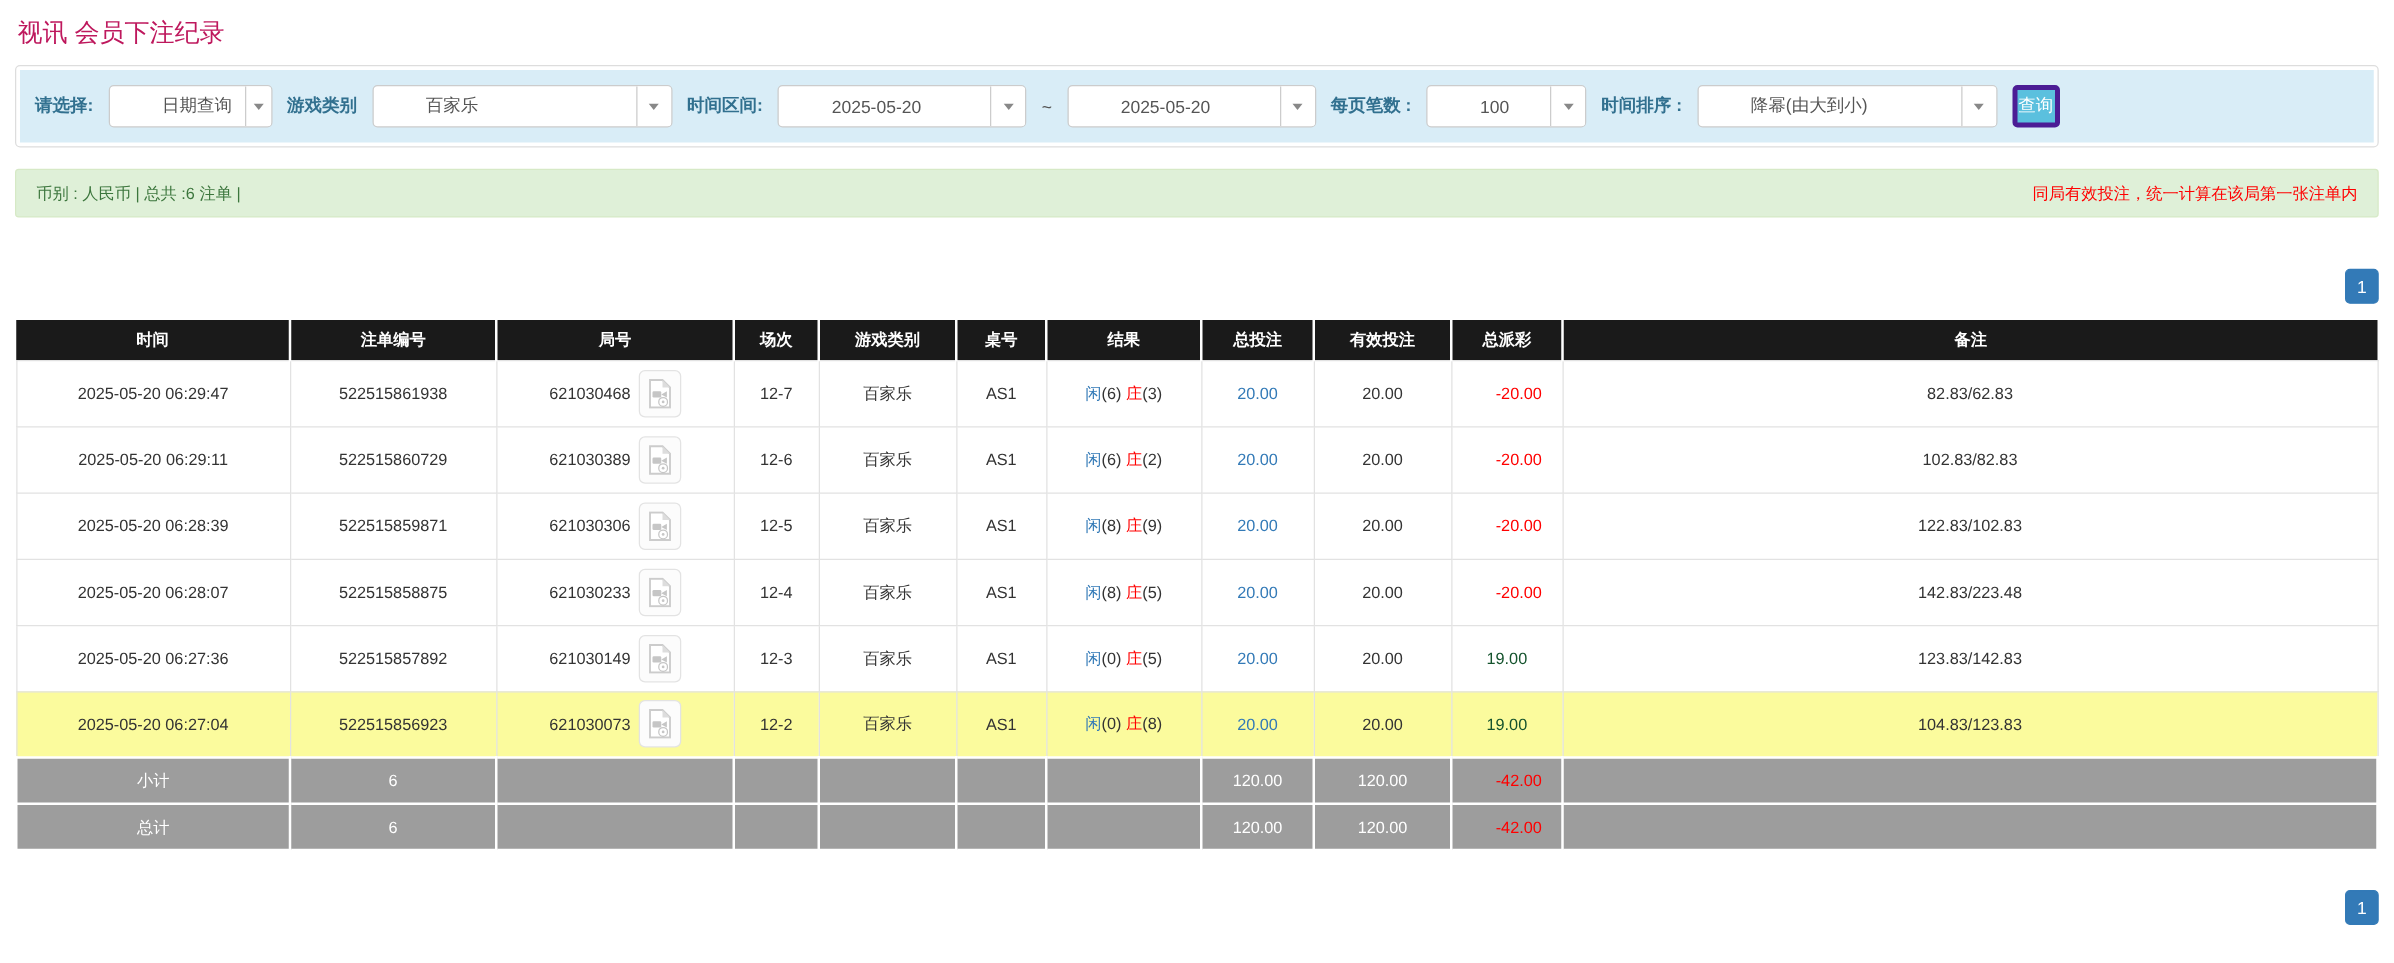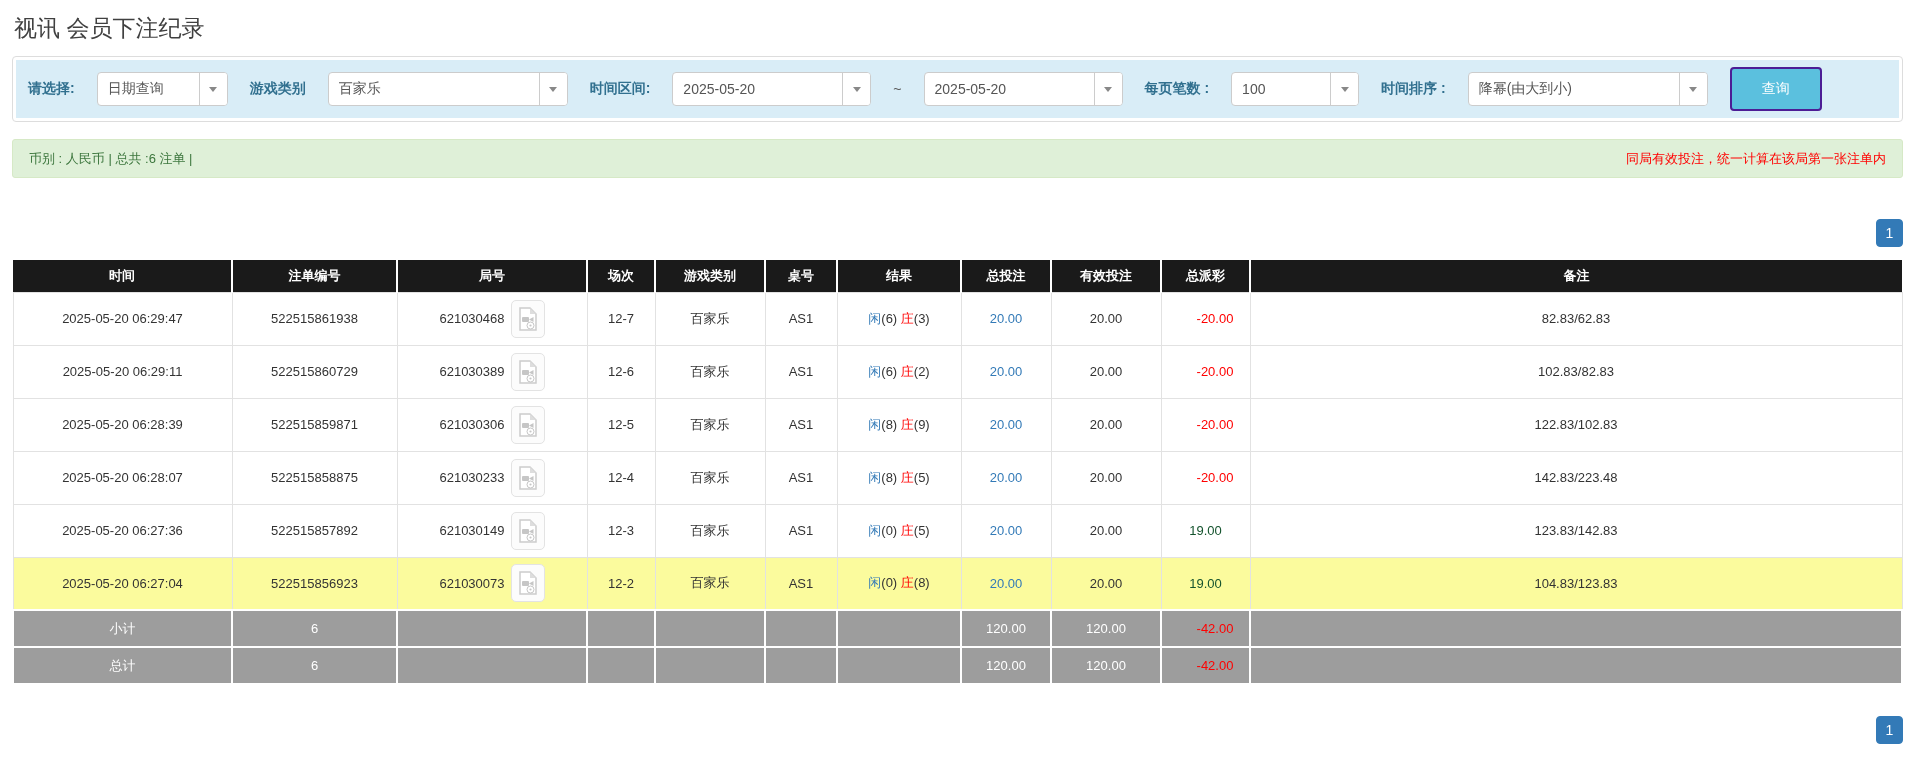--- a/index.html
+++ b/index.html
@@ -1,32 +1,32 @@
 <!DOCTYPE html>
 <html><head>
 <meta charset="utf-8">
 <style>
   * { box-sizing: border-box; margin: 0; padding: 0; }
   html, body { width: 1915px; height: 770px; background: #fff; overflow: hidden; }
   body { font-family: "Liberation Sans", "DejaVu Sans", sans-serif; color: #333; }
   .wrap { padding: 0 12px; }
 
   
-  .page-title { font-size: 23px; font-weight: 400; color: #404040; padding: 13px 2px 12px 2px; }
+  .page-title { font-size: 20px; font-weight: 400; color: #be185d; padding: 13px 2px 12px 2px; }
 
   
   .filter-panel { border: 1px solid #ddd; border-radius: 4px; background: #fff; padding: 3px; margin-bottom: 17px; }
-  .filter-bar { background: #d9edf7; height: 58px; display: flex; align-items: center; padding: 0 12px; gap: 22px; }
+  .filter-bar { background: #d9edf7; height: 58px; display: flex; align-items: center; padding: 0 12px; gap: 12px; }
   .flabel { color: #31708f; font-weight: bold; font-size: 14px; white-space: nowrap; }
   .ig { display: inline-flex; align-items: stretch; background: #fff; border: 1px solid #ccc; border-radius: 4px; height: 34px; overflow: hidden; }
-  .ig-val { flex: 1; display: flex; align-items: center; padding: 0 10px; font-size: 14px; color: #555; white-space: nowrap; }
+  .ig-val { flex: 1; display: flex; align-items: center; padding: 0 10px; font-size: 14px; color: #555; white-space: nowrap; margin-left: 32px; }
   .ig-caret { width: 28px; border-left: 1px solid #ccc; display: flex; align-items: center; justify-content: center; background: #fff; cursor: pointer; }
   .caret { width: 0; height: 0; border-left: 4px solid transparent; border-right: 4px solid transparent; border-top: 5px solid #888; }
   .tilde { color: #555; font-size: 14px; }
-  .btn-search { background: #5bc0de; border: 2px solid #4c1d95; color: #fff; font-size: 14px; height: 44px; padding: 0 30px; border-radius: 4px; cursor: pointer; font-family: inherit; }
+  .btn-search { background: #5bc0de; border: 4px solid #4c1d95; color: #fff; font-size: 14px; height: 34px; padding: 0 1px; border-radius: 4px; cursor: pointer; font-family: inherit; }
 
   
   .info-bar { background: #dff0d8; border: 1px solid #d6e9c6; border-radius: 3px; height: 39px; display: flex; align-items: center; justify-content: space-between; padding: 0 16px; }
   .info-left { color: #3c763d; font-size: 13px; }
   .info-right { color: #ff0000; font-size: 13px; margin-left: 32px; }
 
   
   .pag-row { display: flex; justify-content: flex-end; }
   .pag-top { margin-top: 41px; margin-bottom: 13px; }
   .pag-bottom { margin-top: 31px; }

